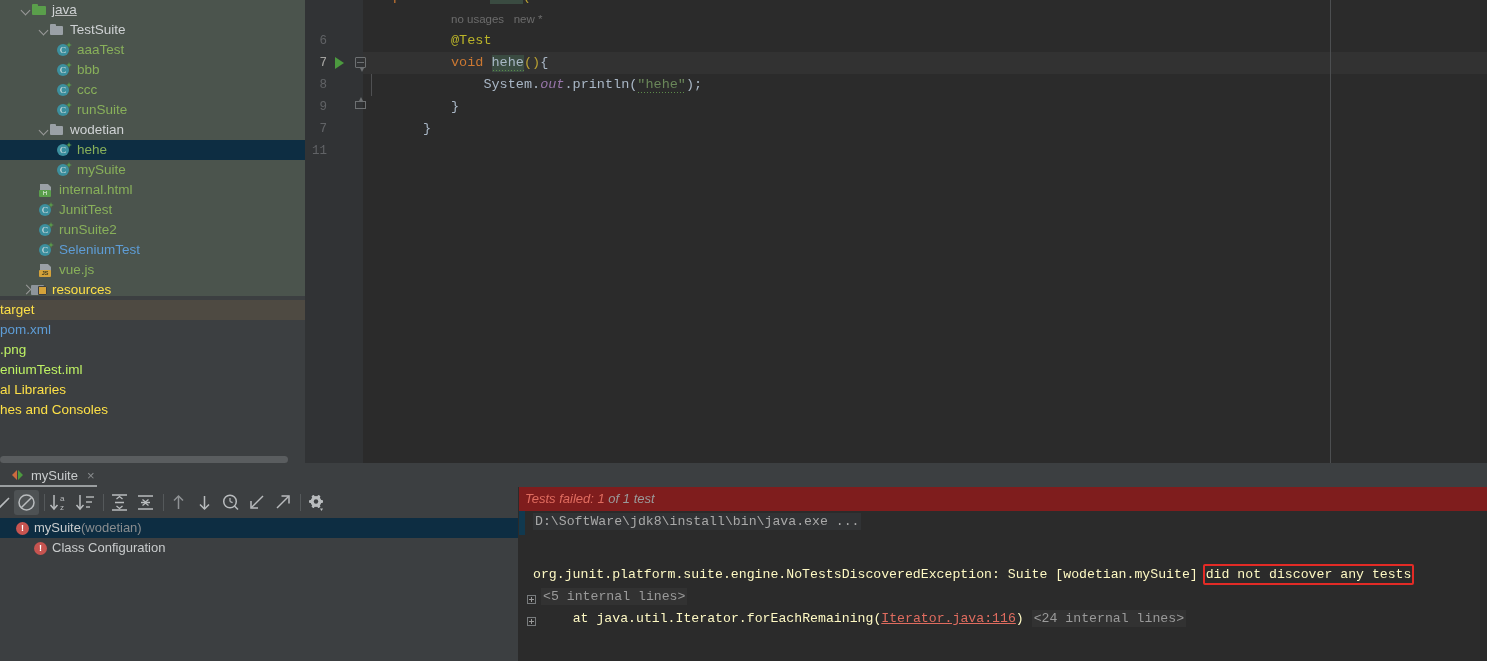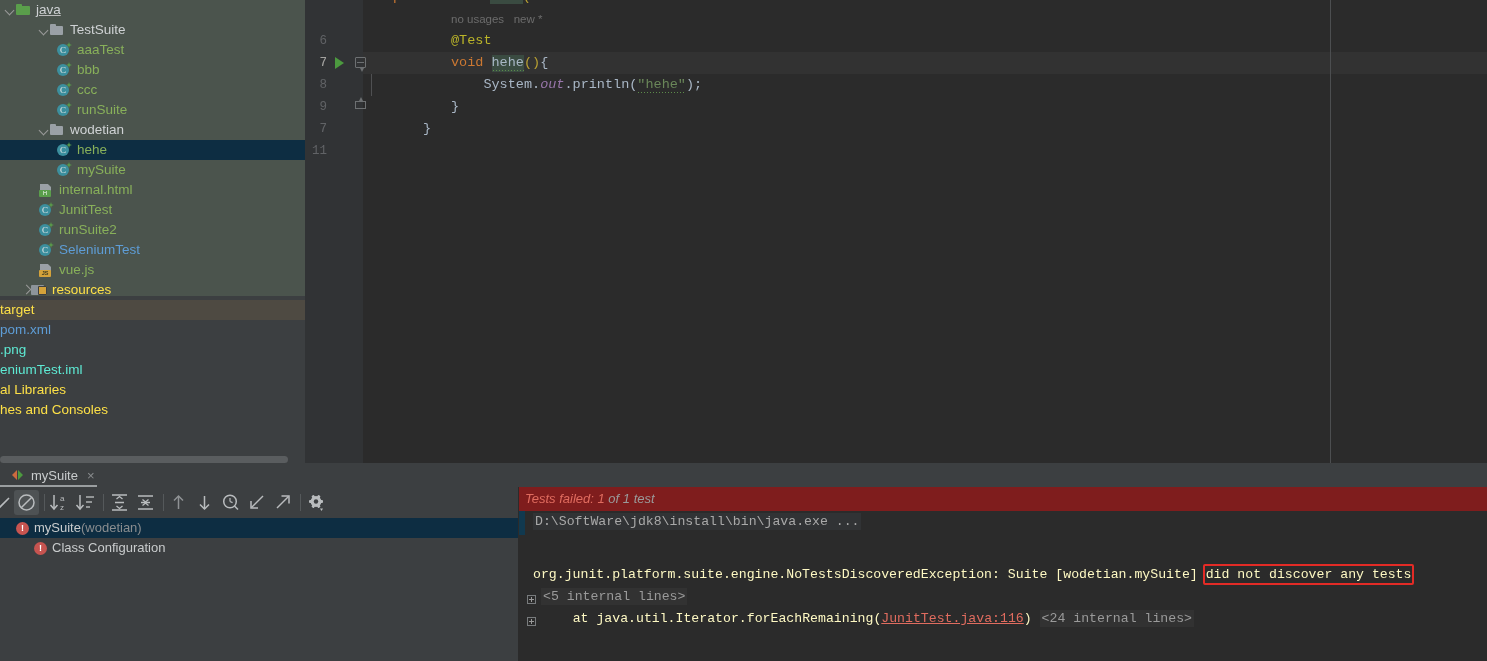--- a/index.html
+++ b/index.html
@@ -106,21 +106,21 @@
   .ic-js .tag{
     position:absolute;left:1px;top:8px;width:12px;height:7px;background:#d4a23a;
     border-radius:1px;color:#3b3b20;font-size:5.5px;line-height:7px;text-align:center;
     font-family:"Liberation Sans",sans-serif;font-weight:bold;
   }
 
   .c-green{color:#88b05a;}
   .c-gray{color:#fde047;}
   .c-white{color:#cfd2d4;}
   .c-blue{color:#5e9dd6;}
-  .c-red{color:#5eead4;}
+  .c-red{color:#bef264;}
 
   
   #tree-hscroll{
     position:absolute;left:0;top:455px;width:305px;height:9px;background:#3c3f41;
   }
   #tree-hscroll .thumb{
     position:absolute;left:0;top:1px;width:288px;height:7px;background:#5a5d5f;border-radius:4px;
   }
 
   
@@ -296,21 +296,21 @@
   }
 </style>
 </head>
 <body>
 
 <div id="root">
 
   <div id="project-tree">
     <div id="tree-green-block"></div>
     <div class="tree-rows" id="tree-rows">
-        <div class="tree-row" style="top: 0px; position: absolute; left: 0px; width: 305px; padding-left: 4px; box-sizing: border-box; text-decoration: underline;">
+        <div class="tree-row" style="top: 0px; position: absolute; left: 0px; width: 305px; padding-left: 20px; box-sizing: border-box; text-decoration: underline;">
           <span class="arrow open"></span>
           <span class="ic ic-folder-green"></span>
           <span class="lbl c-white">java</span>
         </div>
         <div class="tree-row" style="top: 20px; position: absolute; left: 0px; width: 305px; padding-left: 38px; box-sizing: border-box;">
           <span class="arrow open"></span>
           <span class="ic ic-package"></span>
           <span class="lbl c-white">TestSuite</span>
         </div>
         <div class="tree-row" style="top: 40px; position: absolute; left: 0px; width: 305px; padding-left: 56px; box-sizing: border-box;">
@@ -620,19 +620,19 @@
       <div id="console-body">
         <div id="console-leftbar"></div>
         <div class="cs-line" style="top:0px;left:14px"><span class="cs-cmd">D:\SoftWare\jdk8\install\bin\java.exe ...</span></div>
 
         <div class="cs-line" style="top:53px;left:14px"><span class="cs-red">org.junit.platform.suite.engine.NoTestsDiscoveredException: Suite [wodetian.mySuite] </span><span class="cs-red">did not discover any tests</span></div>
 
         <div class="expander" style="top:84px;left:8px"></div>
         <div class="cs-line" style="top:75px;left:22px"><span class="cs-gray">&lt;5 internal lines&gt;</span></div>
 
         <div class="expander" style="top:106px;left:8px"></div>
-        <div class="cs-line" style="top:97px;left:22px"><span class="cs-red">    at java.util.Iterator.forEachRemaining(</span><span class="cs-link">JunitTest.java:116</span><span class="cs-red">)</span><span>&nbsp;</span><span class="cs-gray">&lt;24 internal lines&gt;</span></div>
+        <div class="cs-line" style="top:97px;left:22px"><span class="cs-red">    at java.util.Iterator.forEachRemaining(</span><span class="cs-link">Iterator.java:116</span><span class="cs-red">)</span><span>&nbsp;</span><span class="cs-gray">&lt;24 internal lines&gt;</span></div>
       </div>
       <div id="err-box" style="left: 683.688px; top: 77px; width: 211.766px; height: 21px;"></div>
     </div>
   </div>
 
 </div>
 
 </body></html>

